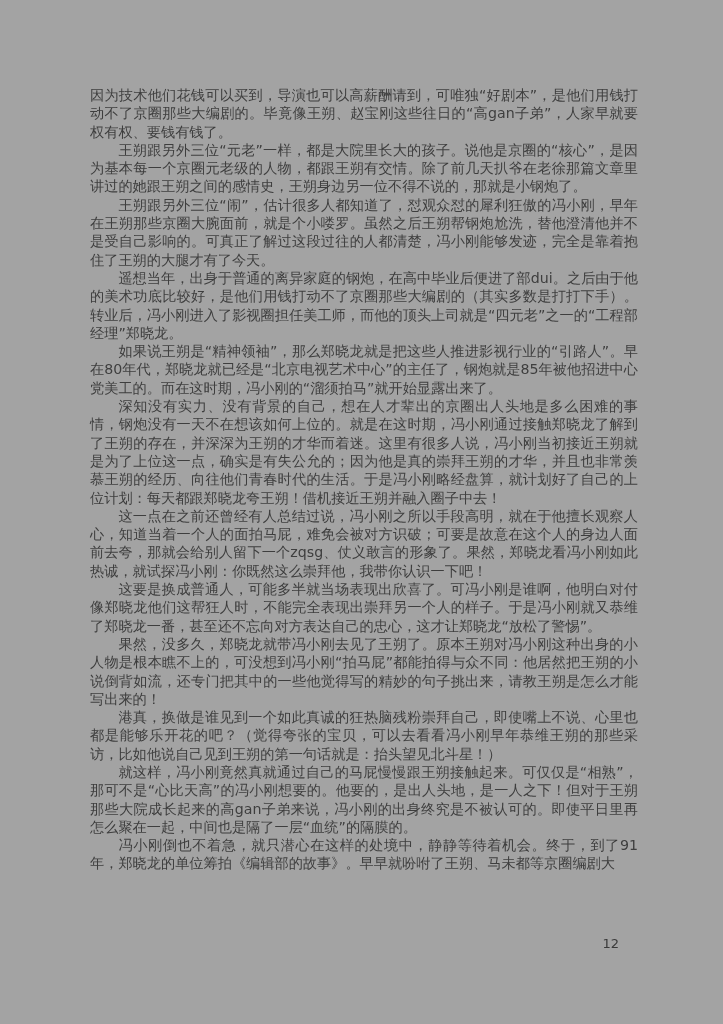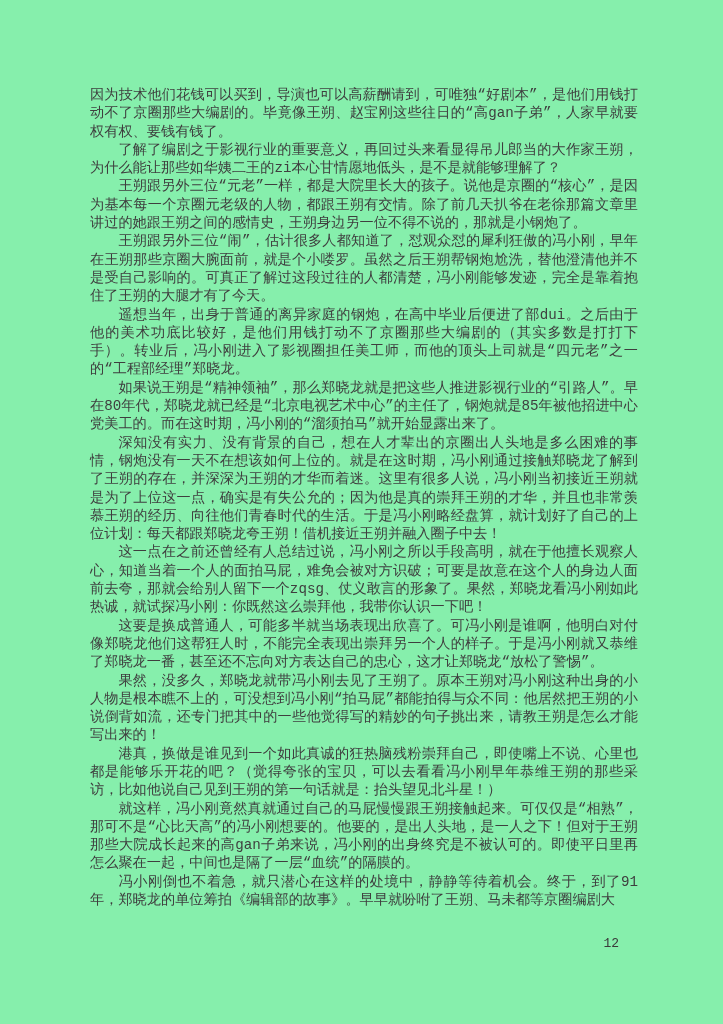--- a/index.html
+++ b/index.html
@@ -10,22 +10,21 @@
     width: 723px;
     height: 1024px;
     background: #fdfdfd;
     position: relative;
     overflow: hidden;
     font-family: "DejaVu Sans", sans-serif;
   }
   .sheet {
     position: absolute;
     inset: 0;
-    background: #86efac;
-    font-family: Liberation Mono, monospace;
+    background: #a3a3a3;
   }
   .text-block {
     position: absolute;
     left: 90px;
     top: 86px;
     width: 548px;
     color: #3e3e3e;
     font-size: 14.2px;
     line-height: 18.3px;
     text-align: justify;
@@ -45,21 +44,20 @@
     font-size: 13px;
     color: #3a3a3a;
   }
 </style>
 </head>
 <body>
 
 <div class="sheet">
   <div class="text-block">
     <p class="para">因为技术他们花钱可以买到，导演也可以高薪酬请到，可唯独“好剧本”，是他们用钱打动不了京圈那些大编剧的。毕竟像王朔、赵宝刚这些往日的“高gan子弟”，人家早就要权有权、要钱有钱了。</p>
-    <p class="para indent">了解了编剧之于影视行业的重要意义，再回过头来看显得吊儿郎当的大作家王朔，为什么能让那些如华姨二王的zi本心甘情愿地低头，是不是就能够理解了？</p>
     <p class="para indent">王朔跟另外三位“元老”一样，都是大院里长大的孩子。说他是京圈的“核心”，是因为基本每一个京圈元老级的人物，都跟王朔有交情。除了前几天扒爷在老徐那篇文章里讲过的她跟王朔之间的感情史，王朔身边另一位不得不说的，那就是小钢炮了。</p>
     <p class="para indent">王朔跟另外三位“闹”，估计很多人都知道了，怼观众怼的犀利狂傲的冯小刚，早年在王朔那些京圈大腕面前，就是个小喽罗。虽然之后王朔帮钢炮尬洗，替他澄清他并不是受自己影响的。可真正了解过这段过往的人都清楚，冯小刚能够发迹，完全是靠着抱住了王朔的大腿才有了今天。</p>
     <p class="para indent">遥想当年，出身于普通的离异家庭的钢炮，在高中毕业后便进了部dui。之后由于他的美术功底比较好，是他们用钱打动不了京圈那些大编剧的（其实多数是打打下手）。转业后，冯小刚进入了影视圈担任美工师，而他的顶头上司就是“四元老”之一的“工程部经理”郑晓龙。</p>
     <p class="para indent">如果说王朔是“精神领袖”，那么郑晓龙就是把这些人推进影视行业的“引路人”。早在80年代，郑晓龙就已经是“北京电视艺术中心”的主任了，钢炮就是85年被他招进中心党美工的。而在这时期，冯小刚的“溜须拍马”就开始显露出来了。</p>
     <p class="para indent">深知没有实力、没有背景的自己，想在人才辈出的京圈出人头地是多么困难的事情，钢炮没有一天不在想该如何上位的。就是在这时期，冯小刚通过接触郑晓龙了解到了王朔的存在，并深深为王朔的才华而着迷。这里有很多人说，冯小刚当初接近王朔就是为了上位这一点，确实是有失公允的；因为他是真的崇拜王朔的才华，并且也非常羡慕王朔的经历、向往他们青春时代的生活。于是冯小刚略经盘算，就计划好了自己的上位计划：每天都跟郑晓龙夸王朔！借机接近王朔并融入圈子中去！</p>
     <p class="para indent">这一点在之前还曾经有人总结过说，冯小刚之所以手段高明，就在于他擅长观察人心，知道当着一个人的面拍马屁，难免会被对方识破；可要是故意在这个人的身边人面前去夸，那就会给别人留下一个zqsg、仗义敢言的形象了。果然，郑晓龙看冯小刚如此热诚，就试探冯小刚：你既然这么崇拜他，我带你认识一下吧！</p>
     <p class="para indent">这要是换成普通人，可能多半就当场表现出欣喜了。可冯小刚是谁啊，他明白对付像郑晓龙他们这帮狂人时，不能完全表现出崇拜另一个人的样子。于是冯小刚就又恭维了郑晓龙一番，甚至还不忘向对方表达自己的忠心，这才让郑晓龙“放松了警惕”。</p>
     <p class="para indent">果然，没多久，郑晓龙就带冯小刚去见了王朔了。原本王朔对冯小刚这种出身的小人物是根本瞧不上的，可没想到冯小刚“拍马屁”都能拍得与众不同：他居然把王朔的小说倒背如流，还专门把其中的一些他觉得写的精妙的句子挑出来，请教王朔是怎么才能写出来的！</p>
     <p class="para indent">港真，换做是谁见到一个如此真诚的狂热脑残粉崇拜自己，即使嘴上不说、心里也都是能够乐开花的吧？（觉得夸张的宝贝，可以去看看冯小刚早年恭维王朔的那些采访，比如他说自己见到王朔的第一句话就是：抬头望见北斗星！）</p>
     <p class="para indent">就这样，冯小刚竟然真就通过自己的马屁慢慢跟王朔接触起来。可仅仅是“相熟”，那可不是“心比天高”的冯小刚想要的。他要的，是出人头地，是一人之下！但对于王朔那些大院成长起来的高gan子弟来说，冯小刚的出身终究是不被认可的。即使平日里再怎么聚在一起，中间也是隔了一层“血统”的隔膜的。</p>

